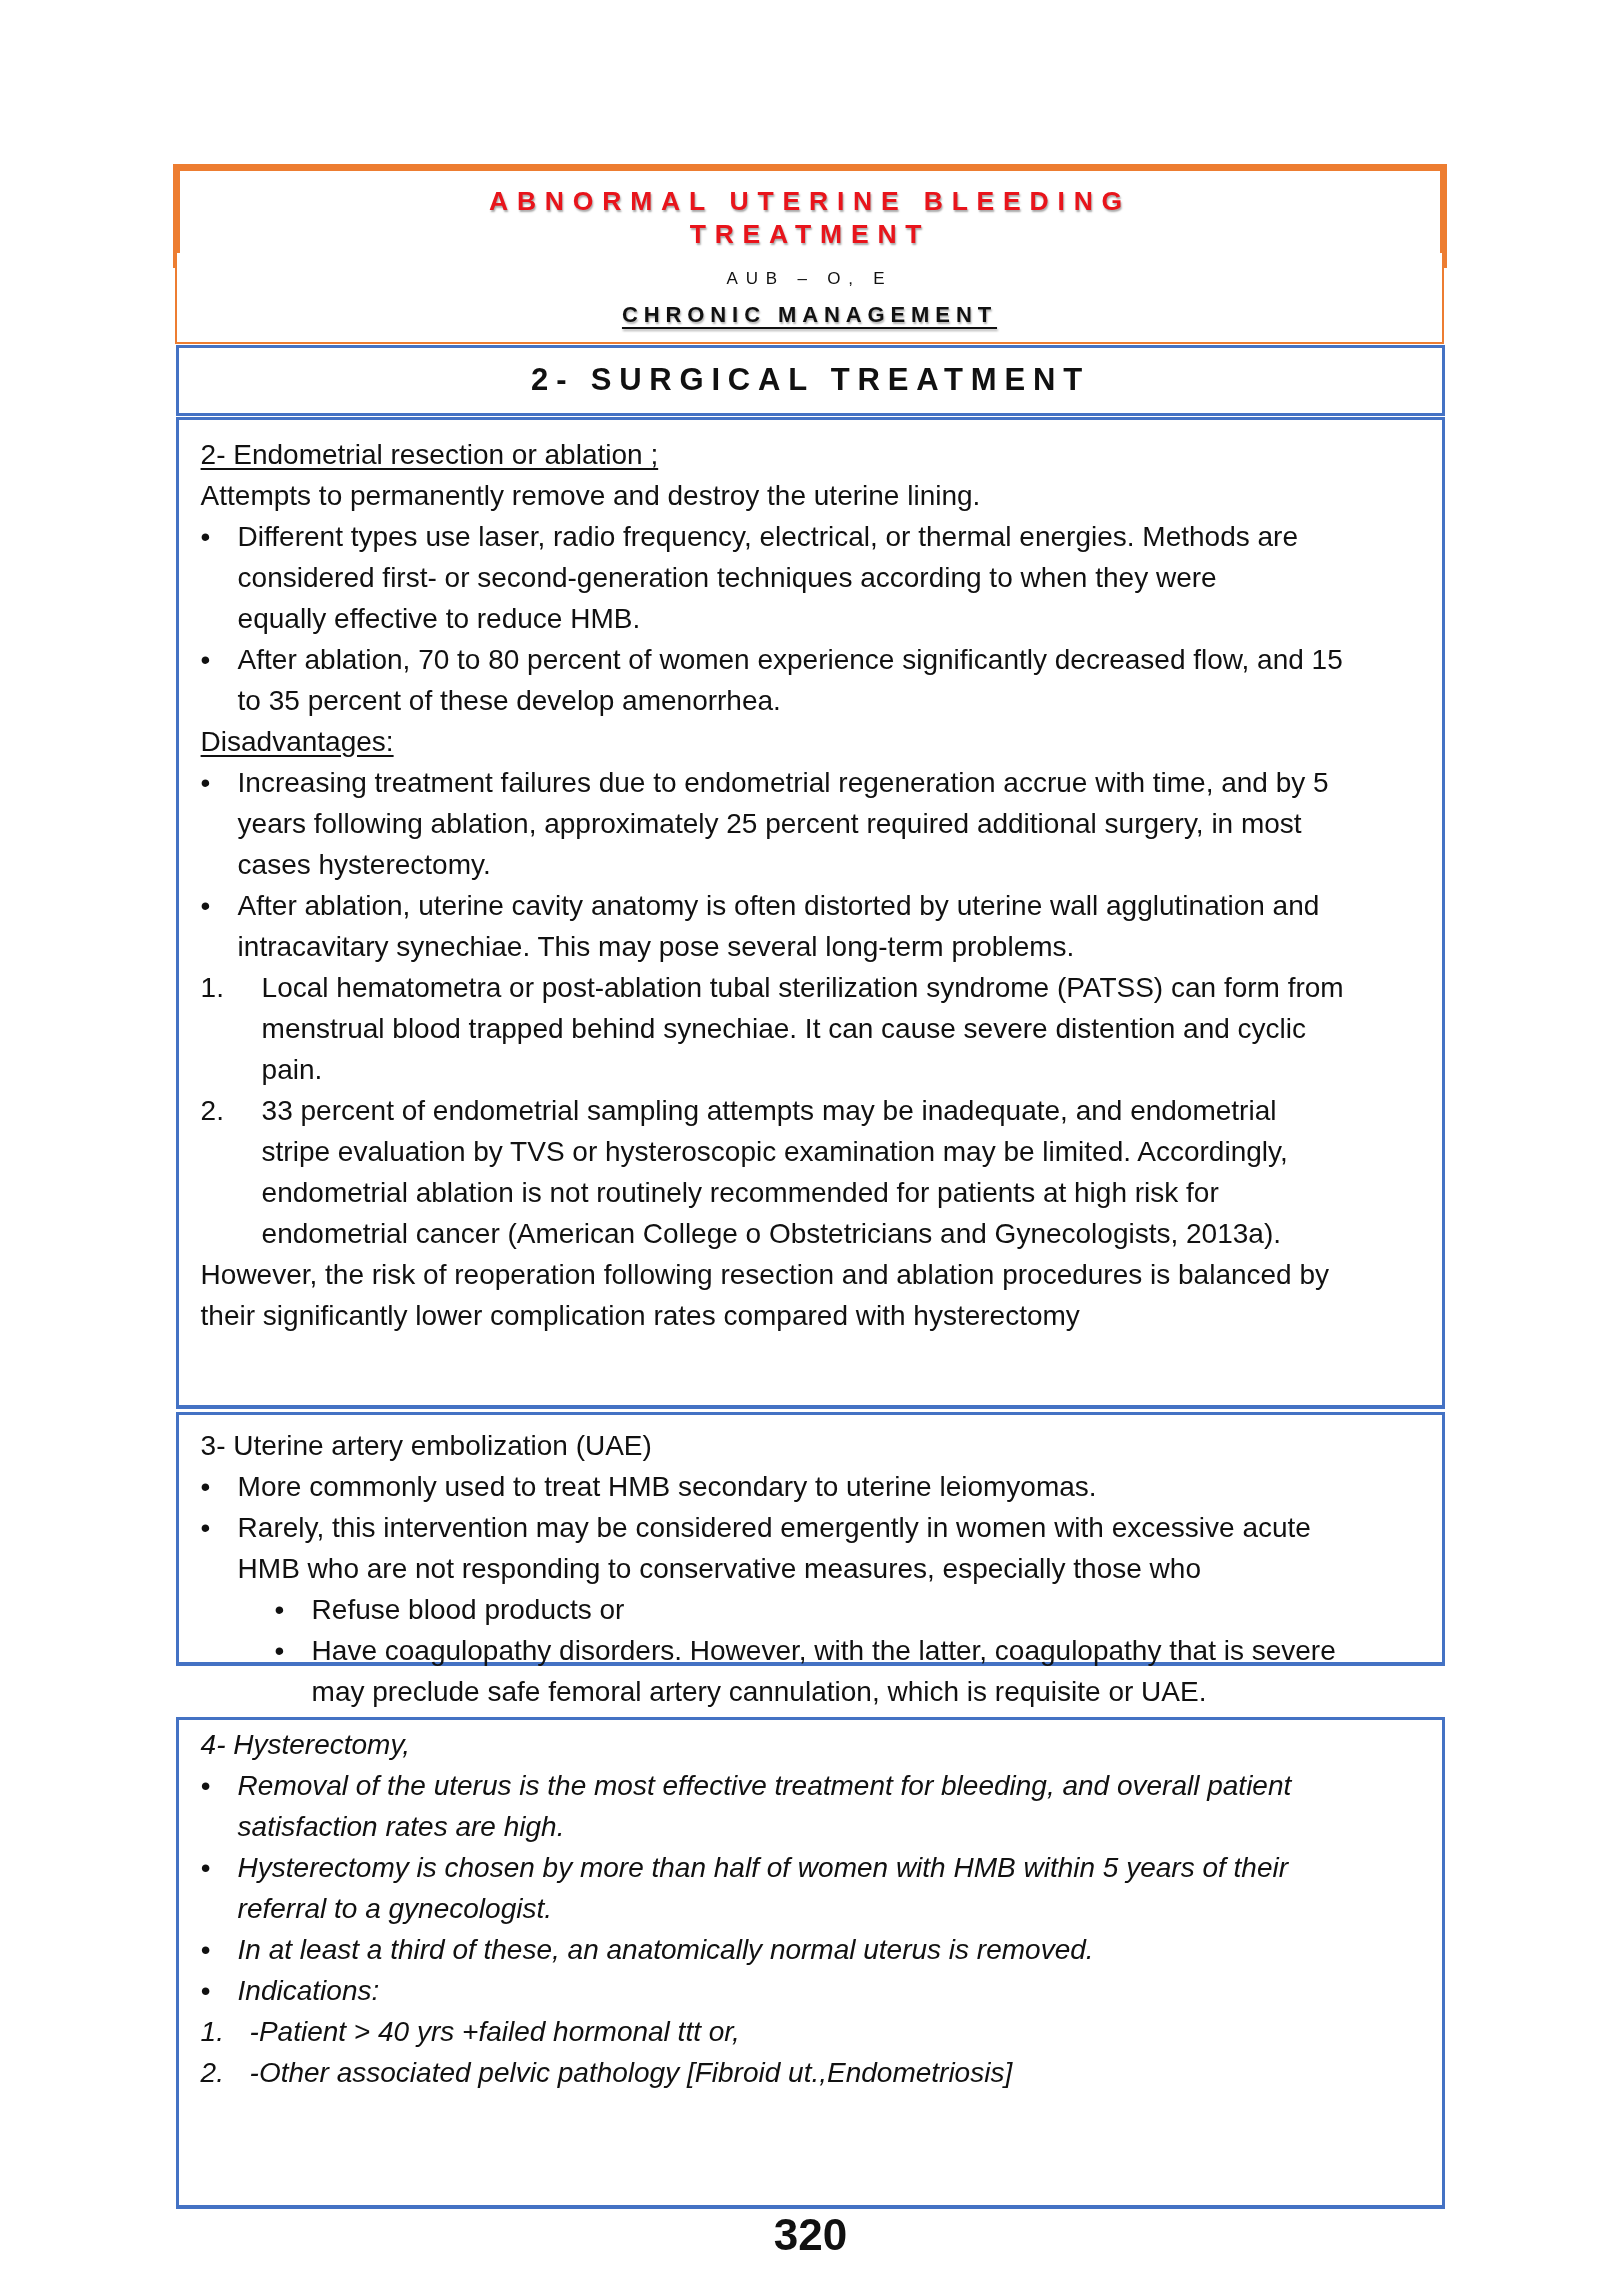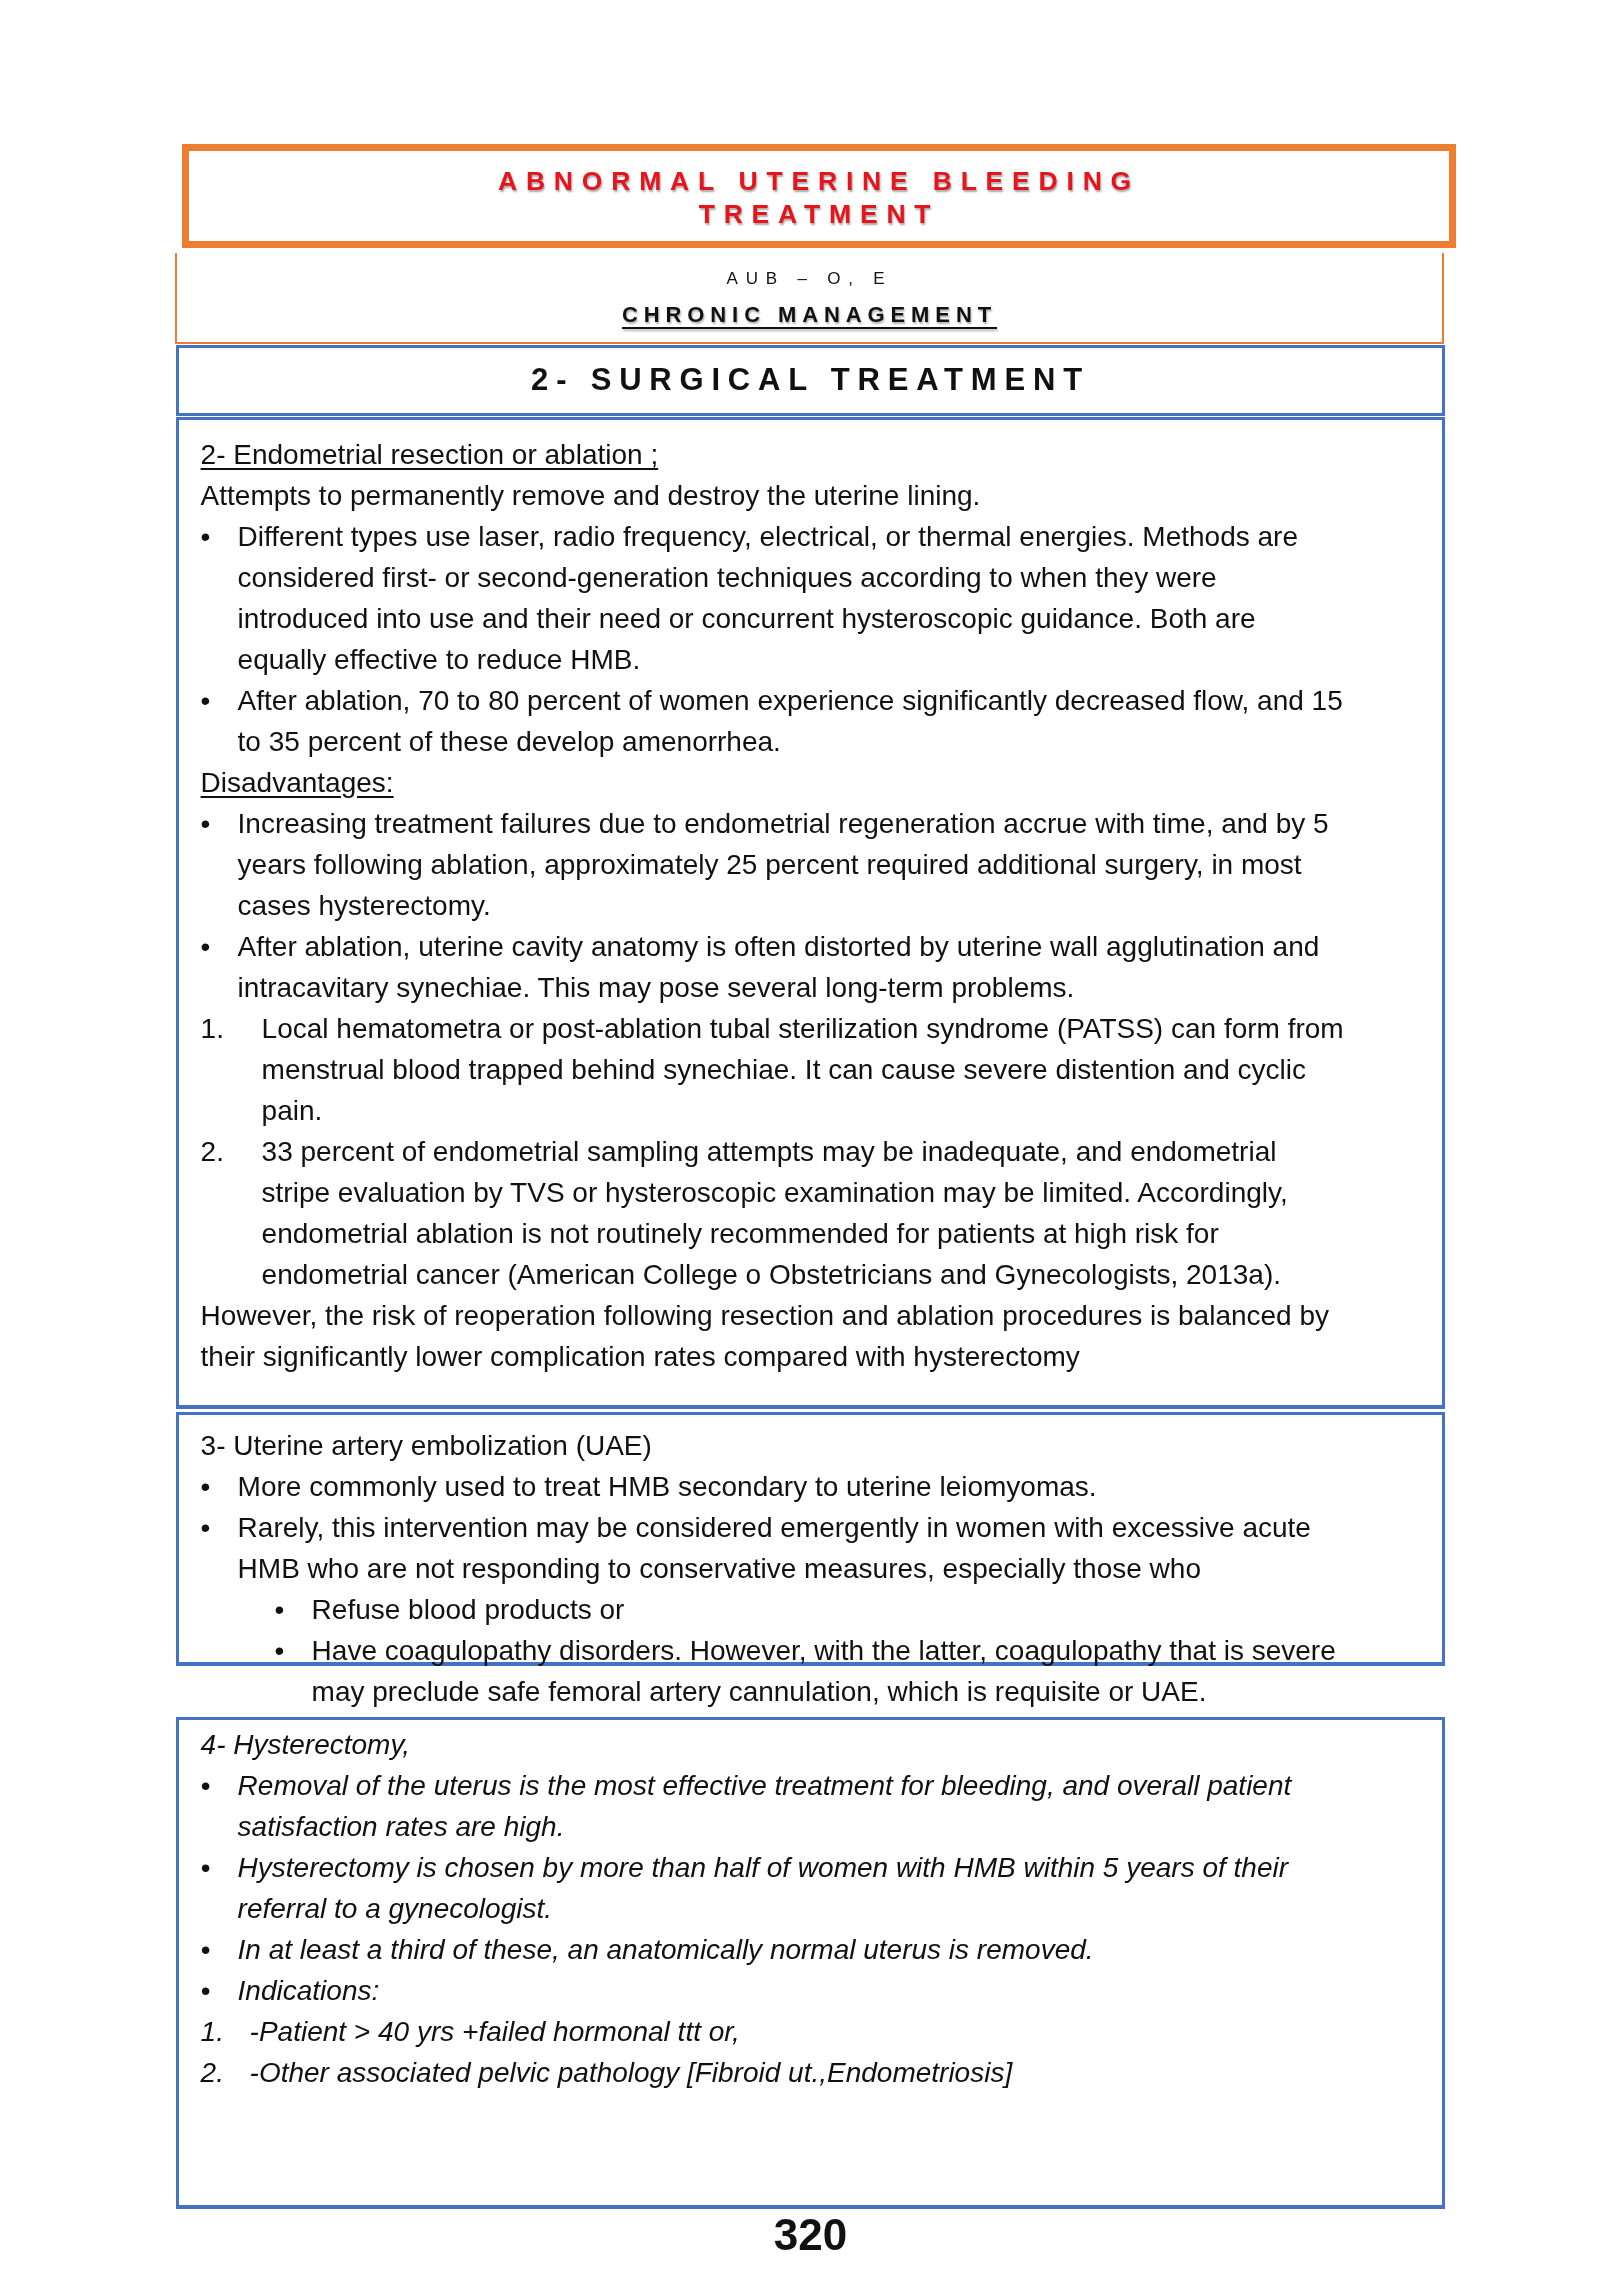--- a/index.html
+++ b/index.html
@@ -1,20 +1,20 @@
 <!DOCTYPE html>
 <html><head>
 <meta charset="utf-8">
 <style>
   html, body { margin: 0; padding: 0; background: #ffffff; }
   body { width: 1621px; height: 2293px; position: relative; overflow: hidden;
          font-family: "Liberation Sans", "DejaVu Sans", sans-serif; color: #111; }
   .box { position: absolute; box-sizing: border-box; background: #fff; }
-  .title-box { left: 173px; top: 144px; width: 1274px; height: 104px;
-               border: 7.8px solid #ED7D31; text-align: center; padding-top: 13.7px; margin-left: 9px; }
+  .title-box { left: 173px; top: 164px; width: 1274px; height: 104px;
+               border: 7.8px solid #ED7D31; text-align: center; padding-top: 13.7px; }
   .title-line { color: #E8141B; font-weight: bold; font-size: 26.5px; letter-spacing: 8.8px;
                 line-height: 33px; text-shadow: 1px 2px 2px rgba(0,0,0,0.35); }
   .sub-box { left: 175px; top: 253px; width: 1269px; height: 91px;
              border: 2.9px solid #ED7D31; border-top: none; text-align: center; padding-top: 7.8px; }
   .sub-code { font-size: 17px; letter-spacing: 7.8px; line-height: 35px; color: #111; }
   .sub-title { font-size: 22px; font-weight: bold; letter-spacing: 5.9px; line-height: 37px;
                text-decoration: underline; text-underline-offset: 4.9px;
                text-shadow: 1px 2px 2px rgba(0,0,0,0.3); color: #111; }
   .section-box { left: 176px; top: 345px; width: 1269px; height: 71px;
                  border: 3.9px solid #4472C4; text-align: center; line-height: 63px; }
@@ -53,21 +53,20 @@
 </div>
 
 <div class="box content c1">
   <div class="line"><span class="ul">2- Endometrial resection or ablation ;</span></div>
   <div class="line">Attempts to permanently remove and destroy the uterine lining.</div>
 
   <div class="item">
     <span class="mk">•</span>
     <div class="line">Different types use laser, radio frequency, electrical, or thermal energies. Methods are</div>
     <div class="line">considered first- or second-generation techniques according to when they were</div>
-    <div class="line">introduced into use and their need or concurrent hysteroscopic guidance. Both are</div>
     <div class="line">equally effective to reduce HMB.</div>
   </div>
   <div class="item">
     <span class="mk">•</span>
     <div class="line">After ablation, 70 to 80 percent of women experience significantly decreased flow, and 15</div>
     <div class="line">to 35 percent of these develop amenorrhea.</div>
   </div>
 
   <div class="line"><span class="ul">Disadvantages:</span></div>
 

